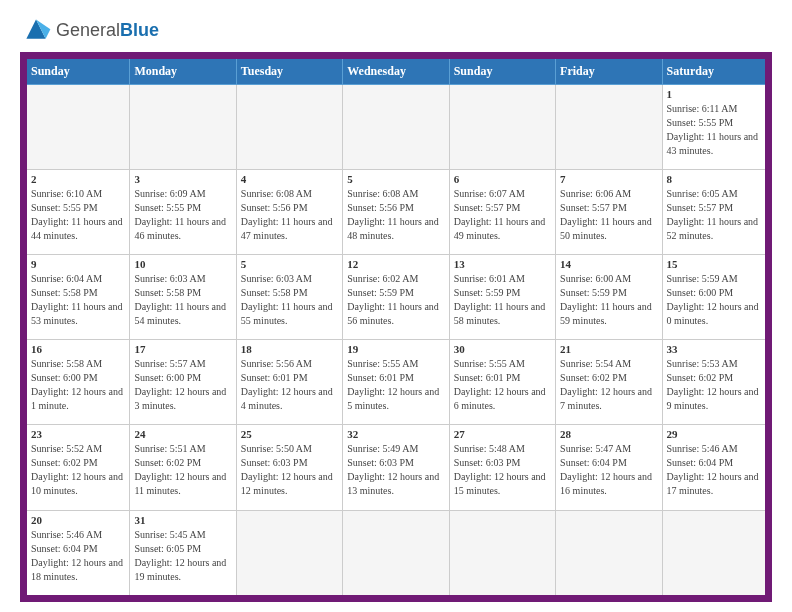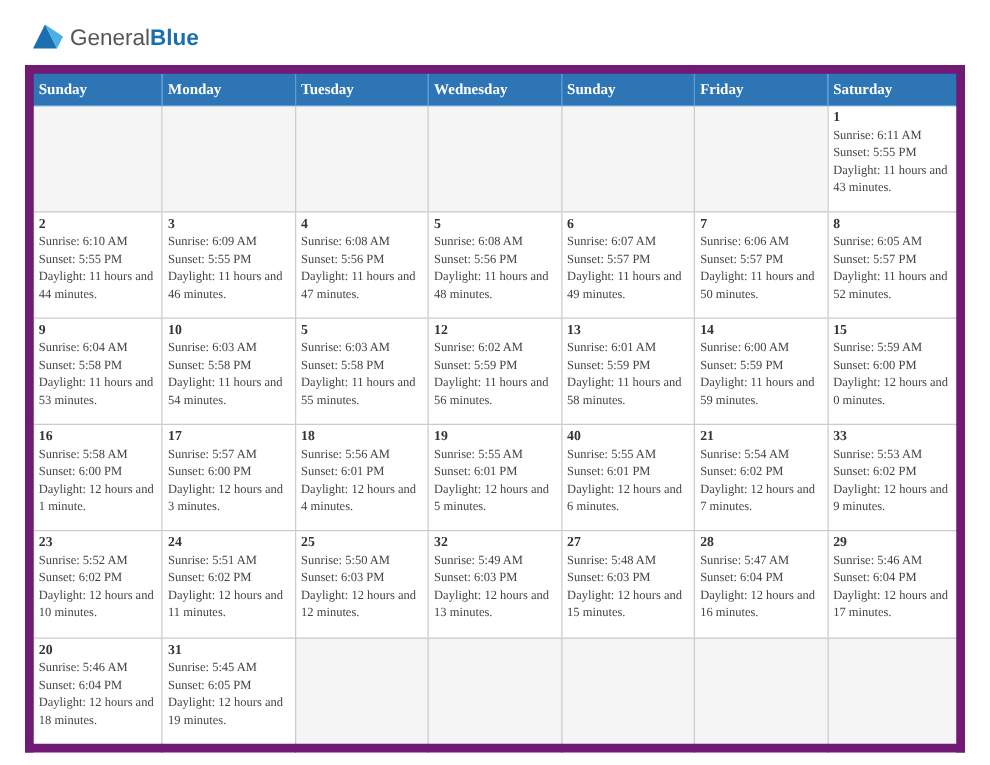--- a/index.html
+++ b/index.html
@@ -203,21 +203,21 @@
           </td>
           <td>
             <span class="day-num">18</span>
             <div class="day-info">Sunrise: 5:56 AM<br>Sunset: 6:01 PM<br>Daylight: 12 hours and 4 minutes.</div>
           </td>
           <td>
             <span class="day-num">19</span>
             <div class="day-info">Sunrise: 5:55 AM<br>Sunset: 6:01 PM<br>Daylight: 12 hours and 5 minutes.</div>
           </td>
           <td>
-            <span class="day-num">40</span>
+            <span class="day-num">30</span>
             <div class="day-info">Sunrise: 5:55 AM<br>Sunset: 6:01 PM<br>Daylight: 12 hours and 6 minutes.</div>
           </td>
           <td>
             <span class="day-num">21</span>
             <div class="day-info">Sunrise: 5:54 AM<br>Sunset: 6:02 PM<br>Daylight: 12 hours and 7 minutes.</div>
           </td>
           <td>
             <span class="day-num">33</span>
             <div class="day-info">Sunrise: 5:53 AM<br>Sunset: 6:02 PM<br>Daylight: 12 hours and 9 minutes.</div>
           </td>

